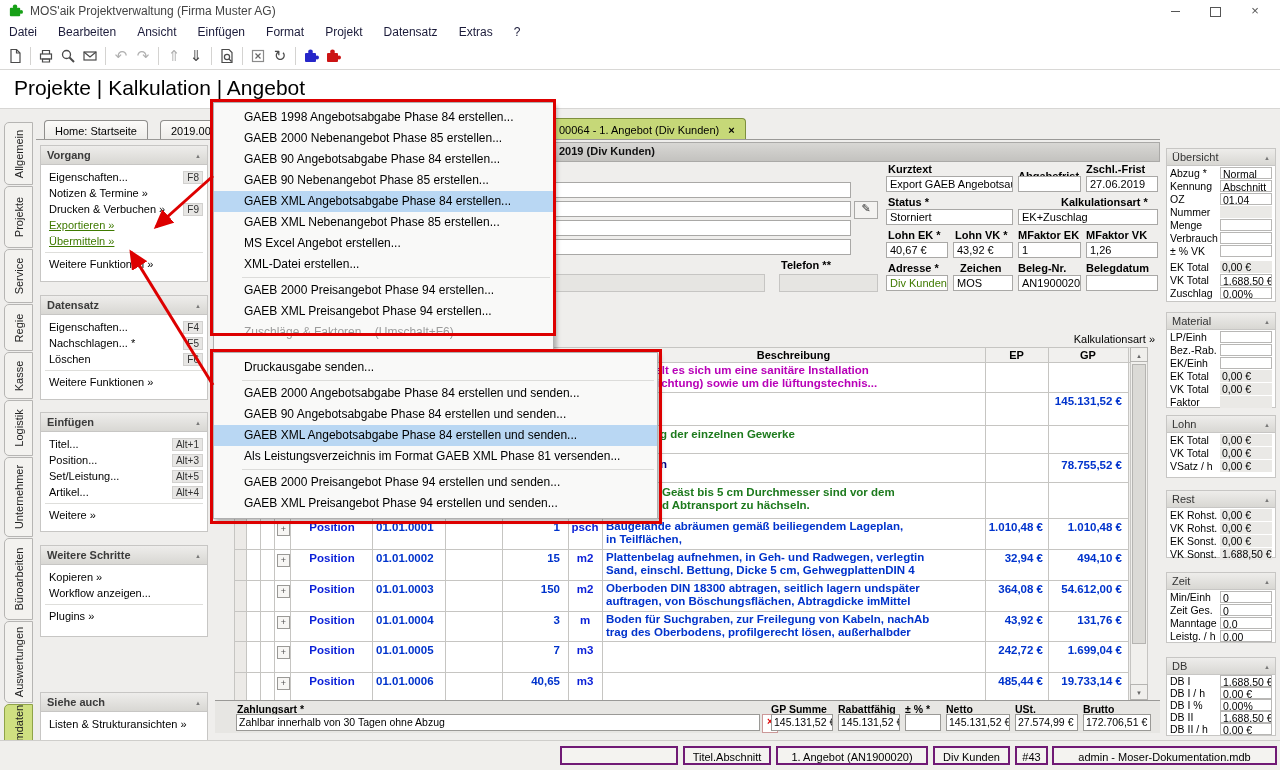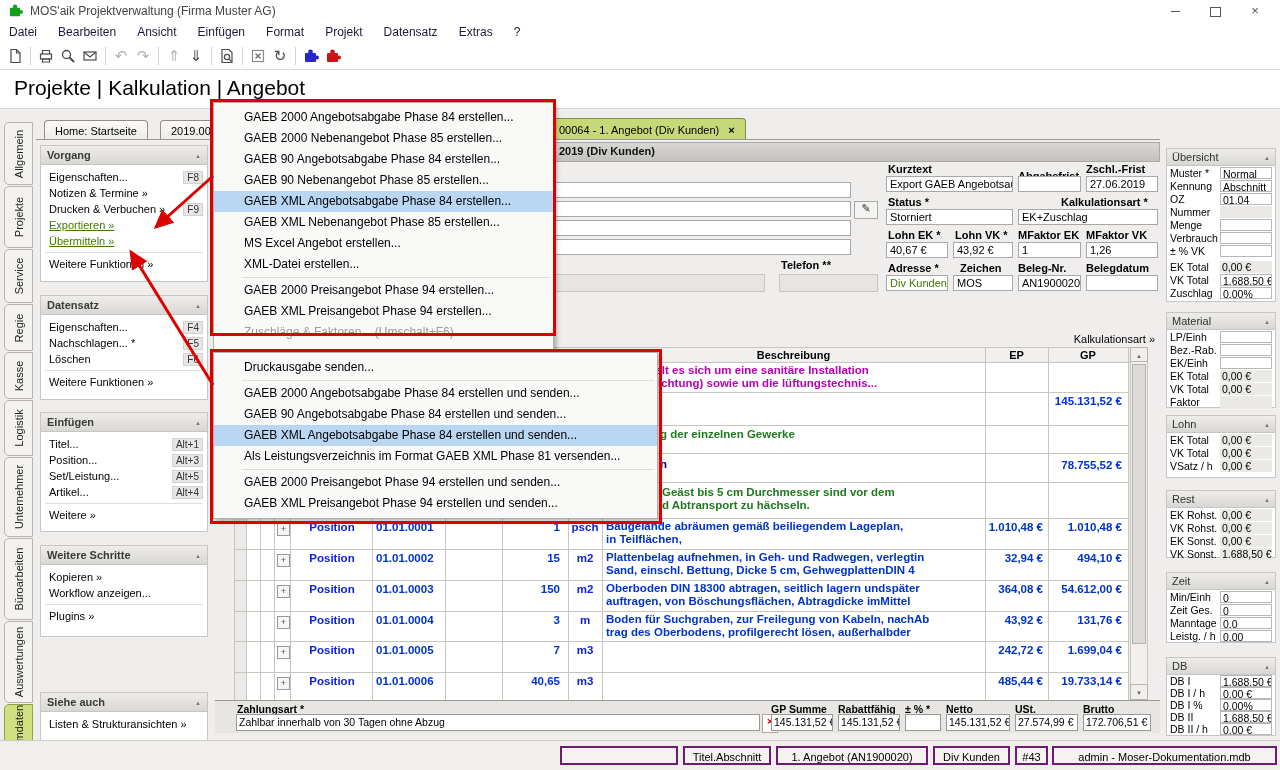--- a/index.html
+++ b/index.html
@@ -450,21 +450,21 @@
     <div class="paybox" style="left:731px;top:13px;width:64px;height:17px;">145.131,52 €</div>
     <div class="paylab" style="left:800px;top:2px;">USt.</div>
     <div class="paybox" style="left:800px;top:13px;width:63px;height:17px;">27.574,99 €</div>
     <div class="paylab" style="left:868px;top:2px;">Brutto</div>
     <div class="paybox" style="left:868px;top:13px;width:68px;height:17px;">172.706,51 €</div>
   </div>
 
   <div class="rpanel" style="top:148px;height:154px;">
     <div class="rp-h">Übersicht</div>
     <div class="rp-row">
-        <span class="rp-lab">Muster *</span>
+        <span class="rp-lab">Abzug *</span>
         <span class="rp-val w">Normal</span>
       </div>
     <div class="rp-row">
         <span class="rp-lab">Kennung</span>
         <span class="rp-val w">Abschnitt</span>
       </div>
     <div class="rp-row">
         <span class="rp-lab">OZ</span>
         <span class="rp-val w">01.04</span>
       </div>
@@ -611,21 +611,21 @@
     <div class="sseg" style="left:560px;width:118px;"></div>
     <div class="sseg" style="left:683px;width:88px;">Titel.Abschnitt</div>
     <div class="sseg" style="left:776px;width:152px;">1. Angebot (AN1900020)</div>
     <div class="sseg" style="left:933px;width:77px;">Div Kunden</div>
     <div class="sseg" style="left:1015px;width:33px;">#43</div>
     <div class="sseg" style="left:1052px;width:225px;">admin - Moser-Dokumentation.mdb</div>
   </div>
 
   <div class="menu" style="left:213px;top:102px;width:339px;height:247px;">
     <div style="height:4px;"></div>
-    <div class="menu-item">GAEB 2000 Angebotsabgabe Phase 84 erstellen...</div>
+    <div class="menu-item">GAEB 1998 Angebotsabgabe Phase 84 erstellen...</div>
     <div class="menu-item">GAEB 2000 Nebenangebot Phase 85 erstellen...</div>
     <div class="menu-item">GAEB 90 Angebotsabgabe Phase 84 erstellen...</div>
     <div class="menu-item">GAEB 90 Nebenangebot Phase 85 erstellen...</div>
     <div class="menu-item hl">GAEB XML Angebotsabgabe Phase 84 erstellen...</div>
     <div class="menu-item">GAEB XML Nebenangebot Phase 85 erstellen...</div>
     <div class="menu-item">MS Excel Angebot erstellen...</div>
     <div class="menu-item">XML-Datei erstellen...</div>
     <div class="menu-sep"></div>
     <div class="menu-item">GAEB 2000 Preisangebot Phase 94 erstellen...</div>
     <div class="menu-item">GAEB XML Preisangebot Phase 94 erstellen...</div>

